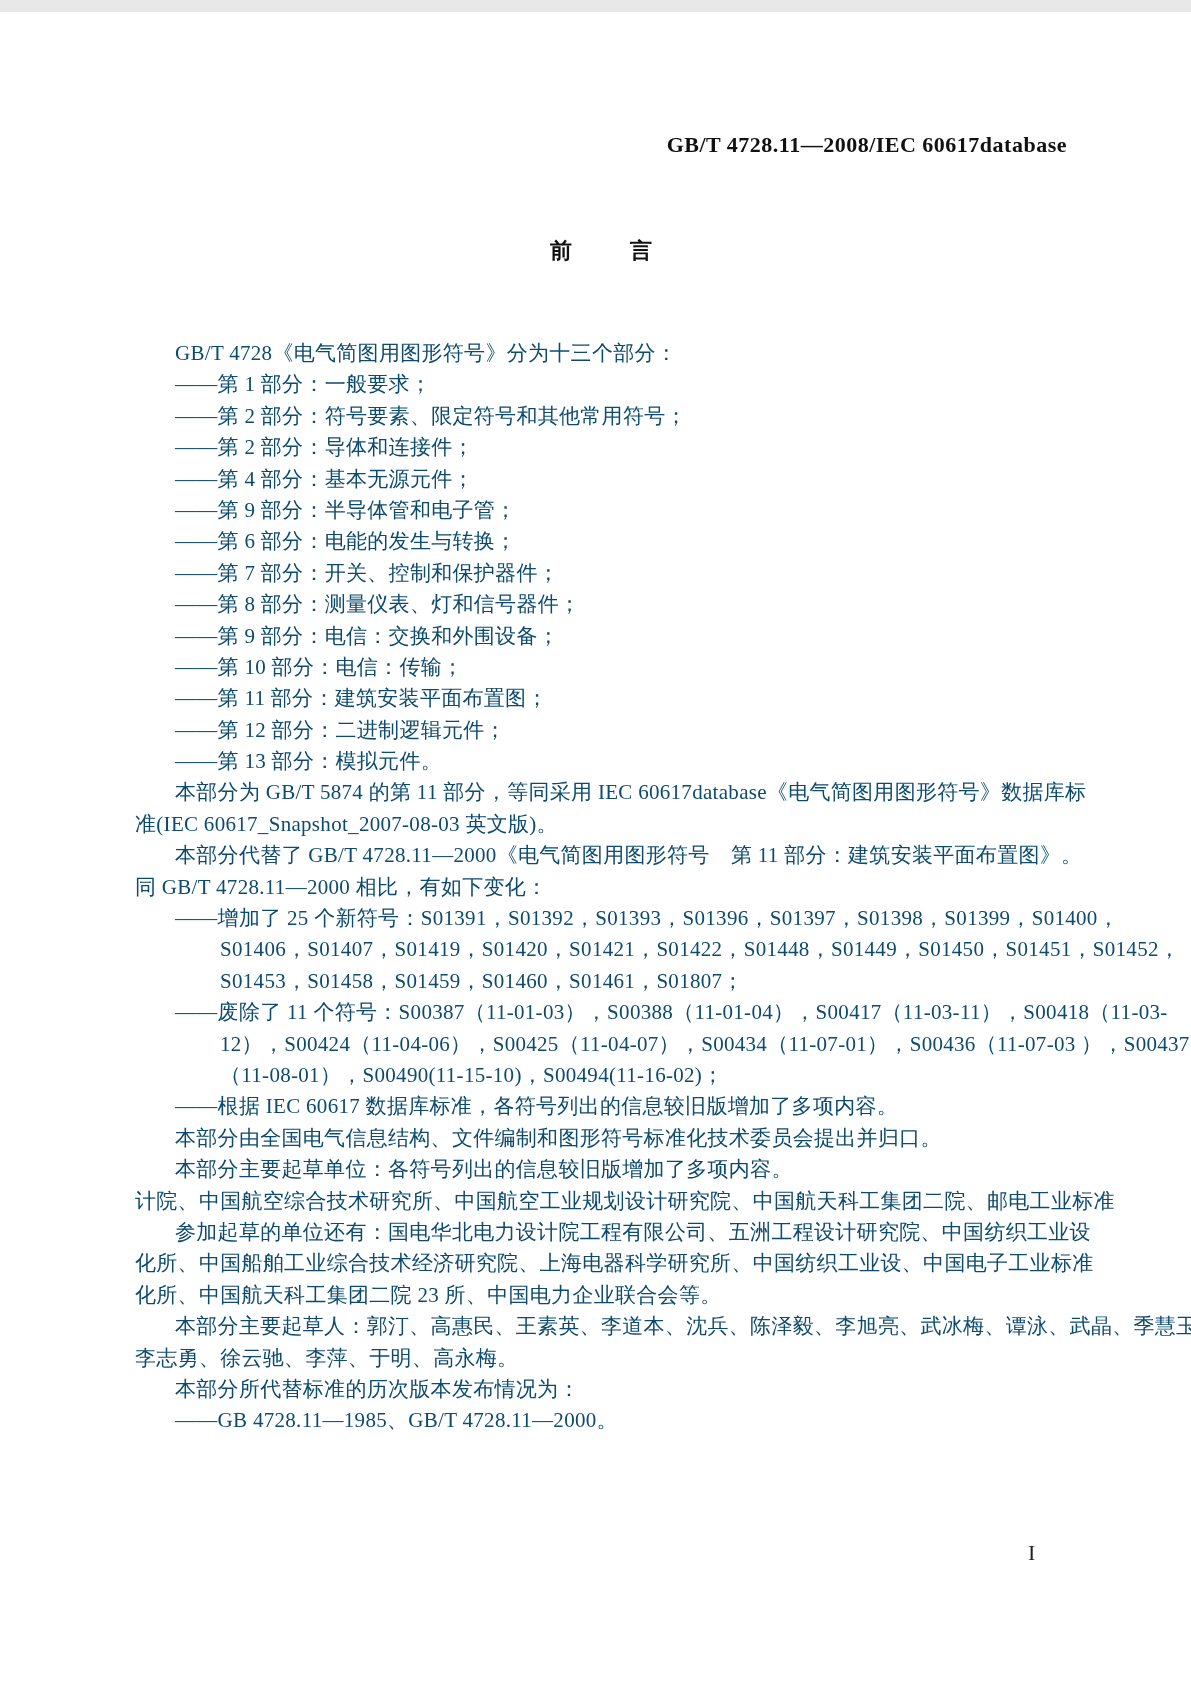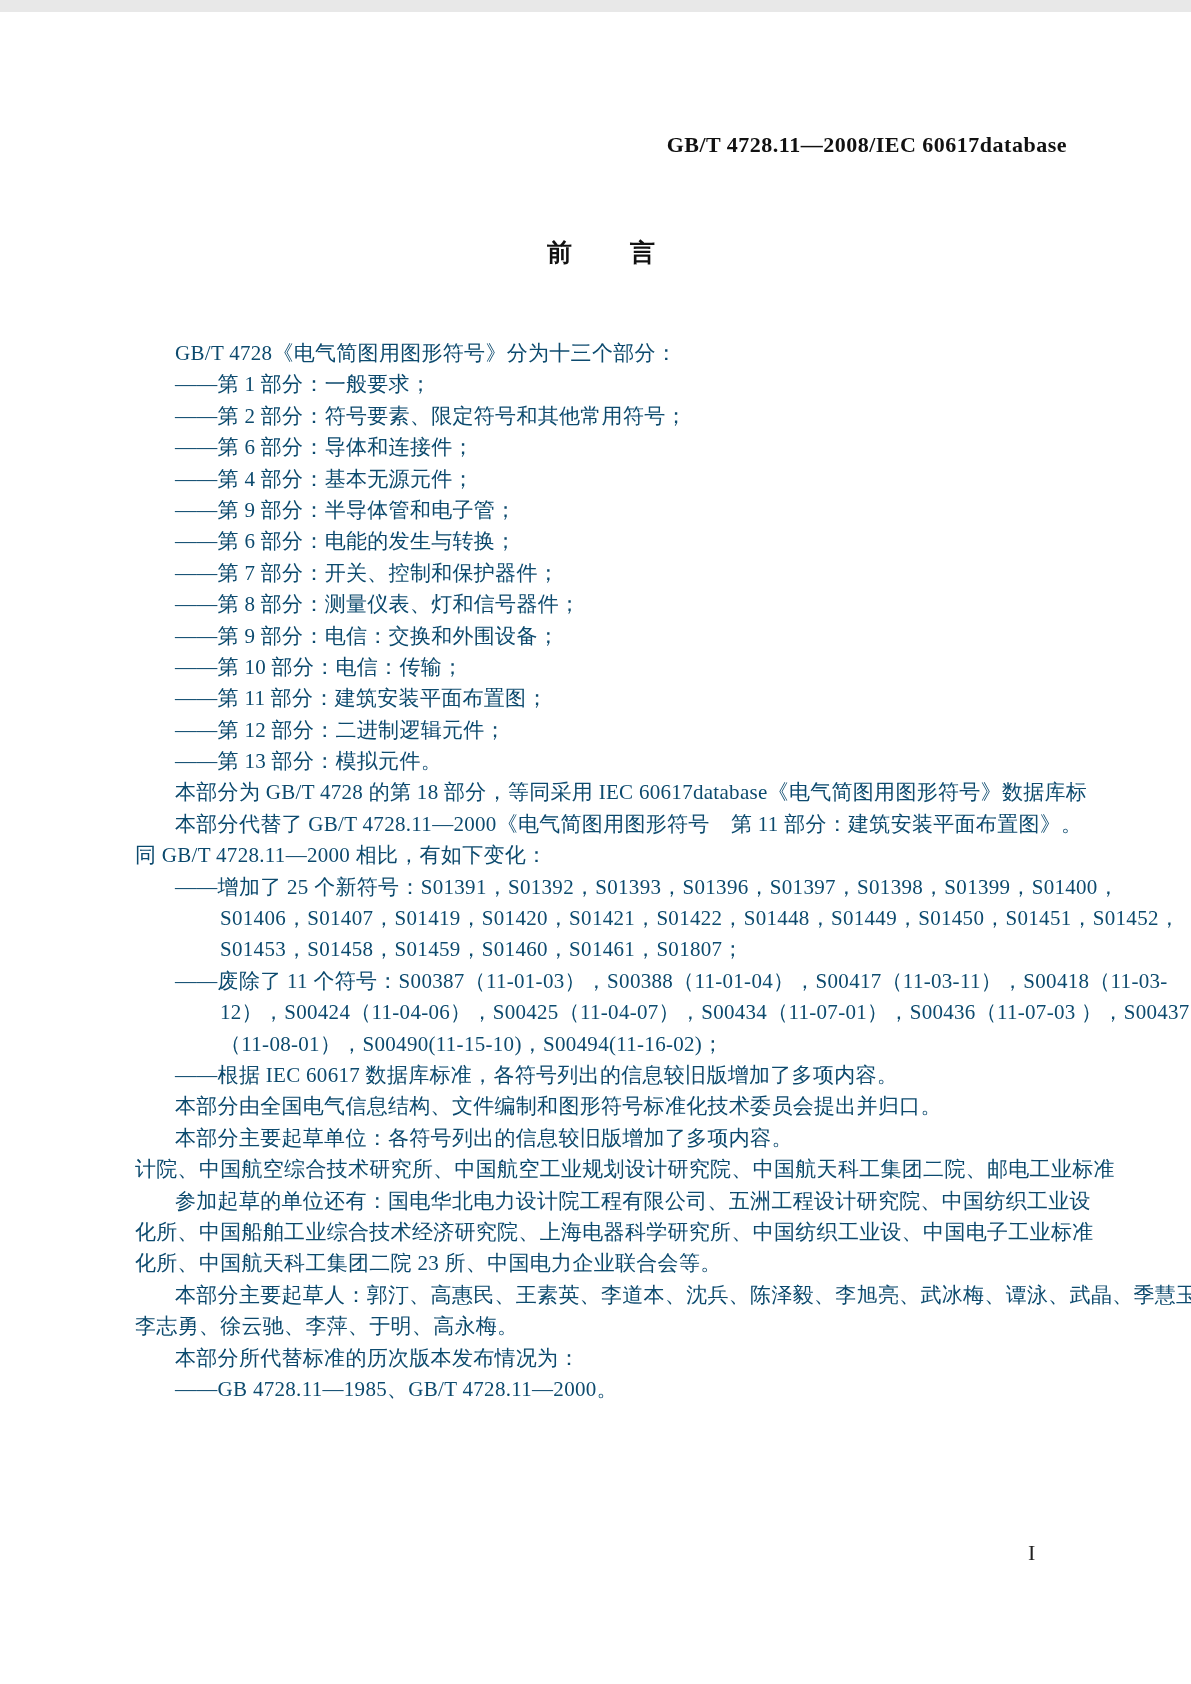--- a/index.html
+++ b/index.html
@@ -27,21 +27,21 @@
     white-space: nowrap;
   }
   .doc-title {
     position: absolute;
     top: 224px;
     left: 135px;
     width: 932px;
     text-align: center;
     font-family: "Liberation Sans", "DejaVu Sans", sans-serif;
     font-weight: 700;
-    font-size: 25px;
+    font-size: 22px;
     color: #111;
   }
   .doc-title .title-text {
     display: inline-block;
     letter-spacing: 58px;
     margin-right: -58px; 
     white-space: nowrap;
   }
   .doc-body {
     position: absolute;
@@ -78,32 +78,33 @@
   <div class="doc-header">GB/T 4728.11—2008/IEC 60617database</div>
 
   <div class="doc-title">
     <span class="title-text">前言</span>
   </div>
 
   <div class="doc-body">
     <div class="line indent-para">GB/T 4728《电气简图用图形符号》分为十三个部分：</div>
     <div class="line indent-para">——第 1 部分：一般要求；</div>
     <div class="line indent-para">——第 2 部分：符号要素、限定符号和其他常用符号；</div>
-    <div class="line indent-para">——第 6 部分：导体和连接件；</div>
+    <div class="line indent-para">——第 2 部分：导体和连接件；</div>
     <div class="line indent-para">——第 4 部分：基本无源元件；</div>
     <div class="line indent-para">——第 9 部分：半导体管和电子管；</div>
     <div class="line indent-para">——第 6 部分：电能的发生与转换；</div>
     <div class="line indent-para">——第 7 部分：开关、控制和保护器件；</div>
     <div class="line indent-para">——第 8 部分：测量仪表、灯和信号器件；</div>
     <div class="line indent-para">——第 9 部分：电信：交换和外围设备；</div>
     <div class="line indent-para">——第 10 部分：电信：传输；</div>
     <div class="line indent-para">——第 11 部分：建筑安装平面布置图；</div>
     <div class="line indent-para">——第 12 部分：二进制逻辑元件；</div>
     <div class="line indent-para">——第 13 部分：模拟元件。</div>
-    <div class="line indent-para">本部分为 GB/T 4728 的第 18 部分，等同采用 IEC 60617database《电气简图用图形符号》数据库标</div>
+    <div class="line indent-para">本部分为 GB/T 5874 的第 11 部分，等同采用 IEC 60617database《电气简图用图形符号》数据库标</div>
+    <div class="line indent-none">准(IEC 60617_Snapshot_2007-08-03 英文版)。</div>
     <div class="line indent-para">本部分代替了 GB/T 4728.11—2000《电气简图用图形符号　第 11 部分：建筑安装平面布置图》。</div>
     <div class="line indent-none">同 GB/T 4728.11—2000 相比，有如下变化：</div>
     <div class="line indent-para">——增加了 25 个新符号：S01391，S01392，S01393，S01396，S01397，S01398，S01399，S01400，</div>
     <div class="line indent-hang">S01406，S01407，S01419，S01420，S01421，S01422，S01448，S01449，S01450，S01451，S01452，</div>
     <div class="line indent-hang">S01453，S01458，S01459，S01460，S01461，S01807；</div>
     <div class="line indent-para">——废除了 11 个符号：S00387（11-01-03），S00388（11-01-04），S00417（11-03-11），S00418（11-03-</div>
     <div class="line indent-hang">12），S00424（11-04-06），S00425（11-04-07），S00434（11-07-01），S00436（11-07-03 ），S00437</div>
     <div class="line indent-hang">（11-08-01），S00490(11-15-10)，S00494(11-16-02)；</div>
     <div class="line indent-para">——根据 IEC 60617 数据库标准，各符号列出的信息较旧版增加了多项内容。</div>
     <div class="line indent-para">本部分由全国电气信息结构、文件编制和图形符号标准化技术委员会提出并归口。</div>

